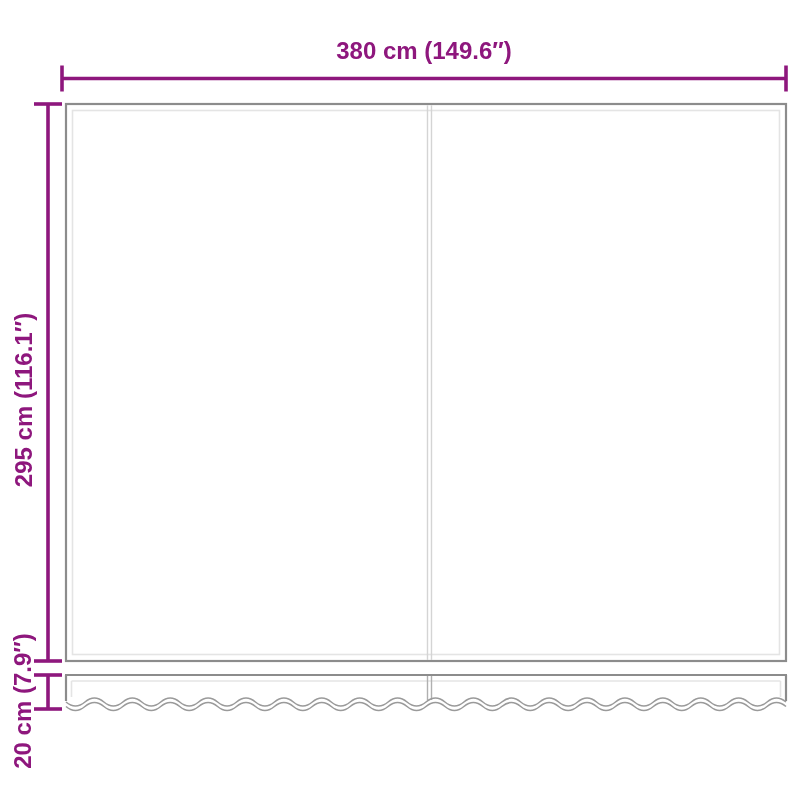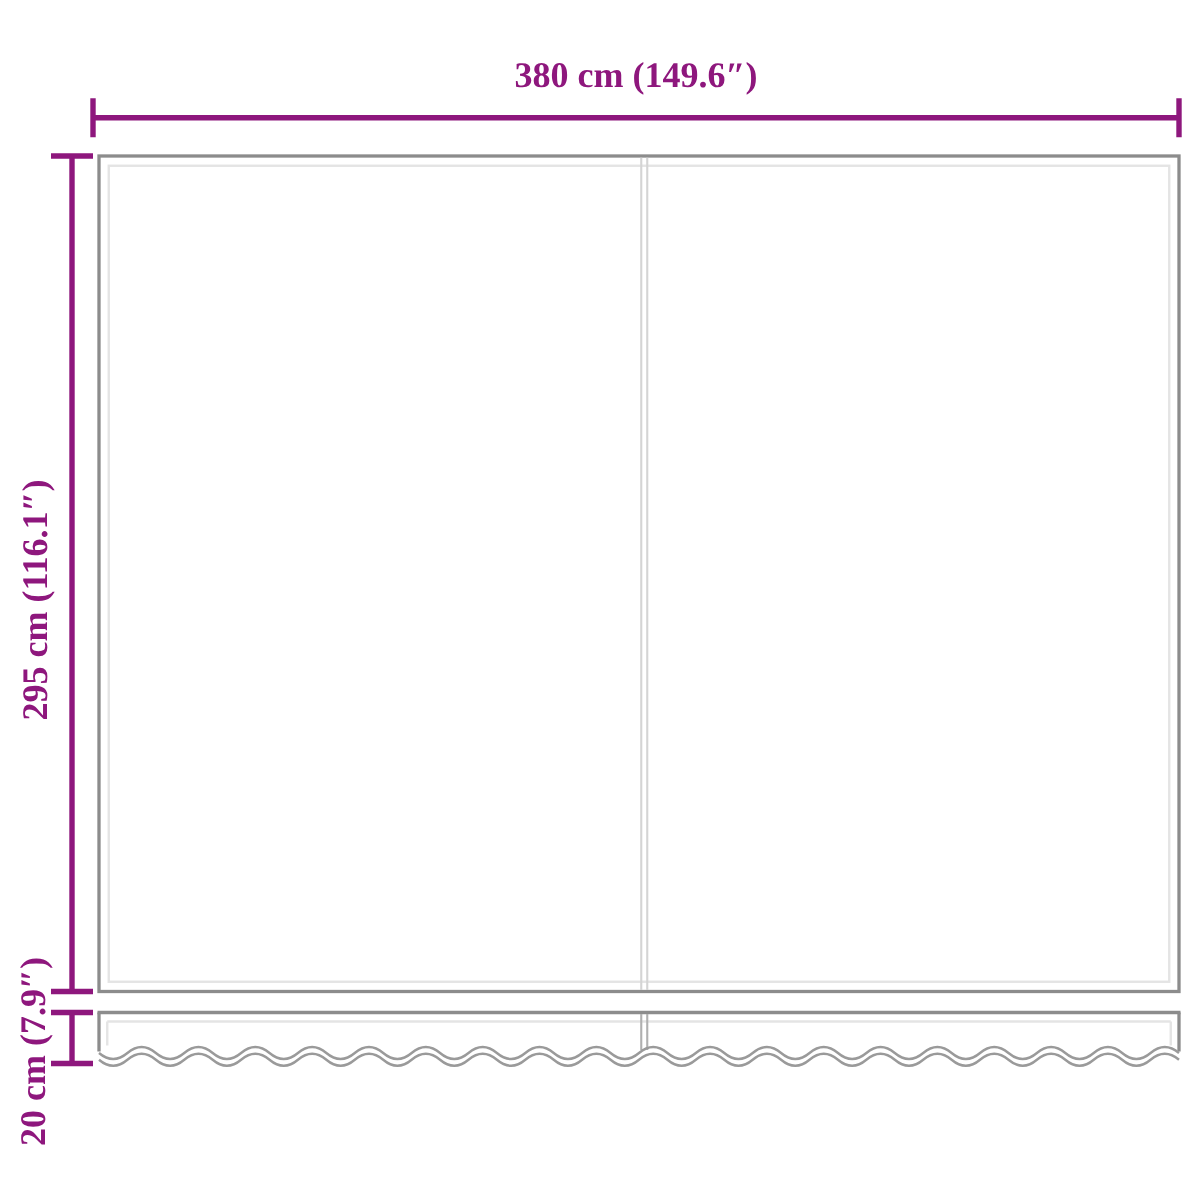--- a/index.html
+++ b/index.html
@@ -6,21 +6,21 @@
     margin: 0;
     padding: 0;
     background: #ffffff;
   }
   .canvas {
     position: relative;
     width: 800px;
     height: 800px;
     background: var(--bg-color, #ffffff);
     overflow: hidden;
-    font-family: Liberation Serif, serif;
+    font-family: Liberation Sans, sans-serif;
   }
   .artwork {
     position: absolute;
     left: 0;
     top: 0;
   }
   .dim-label {
     position: absolute;
     font-weight: 700;
     font-size: 24px;

